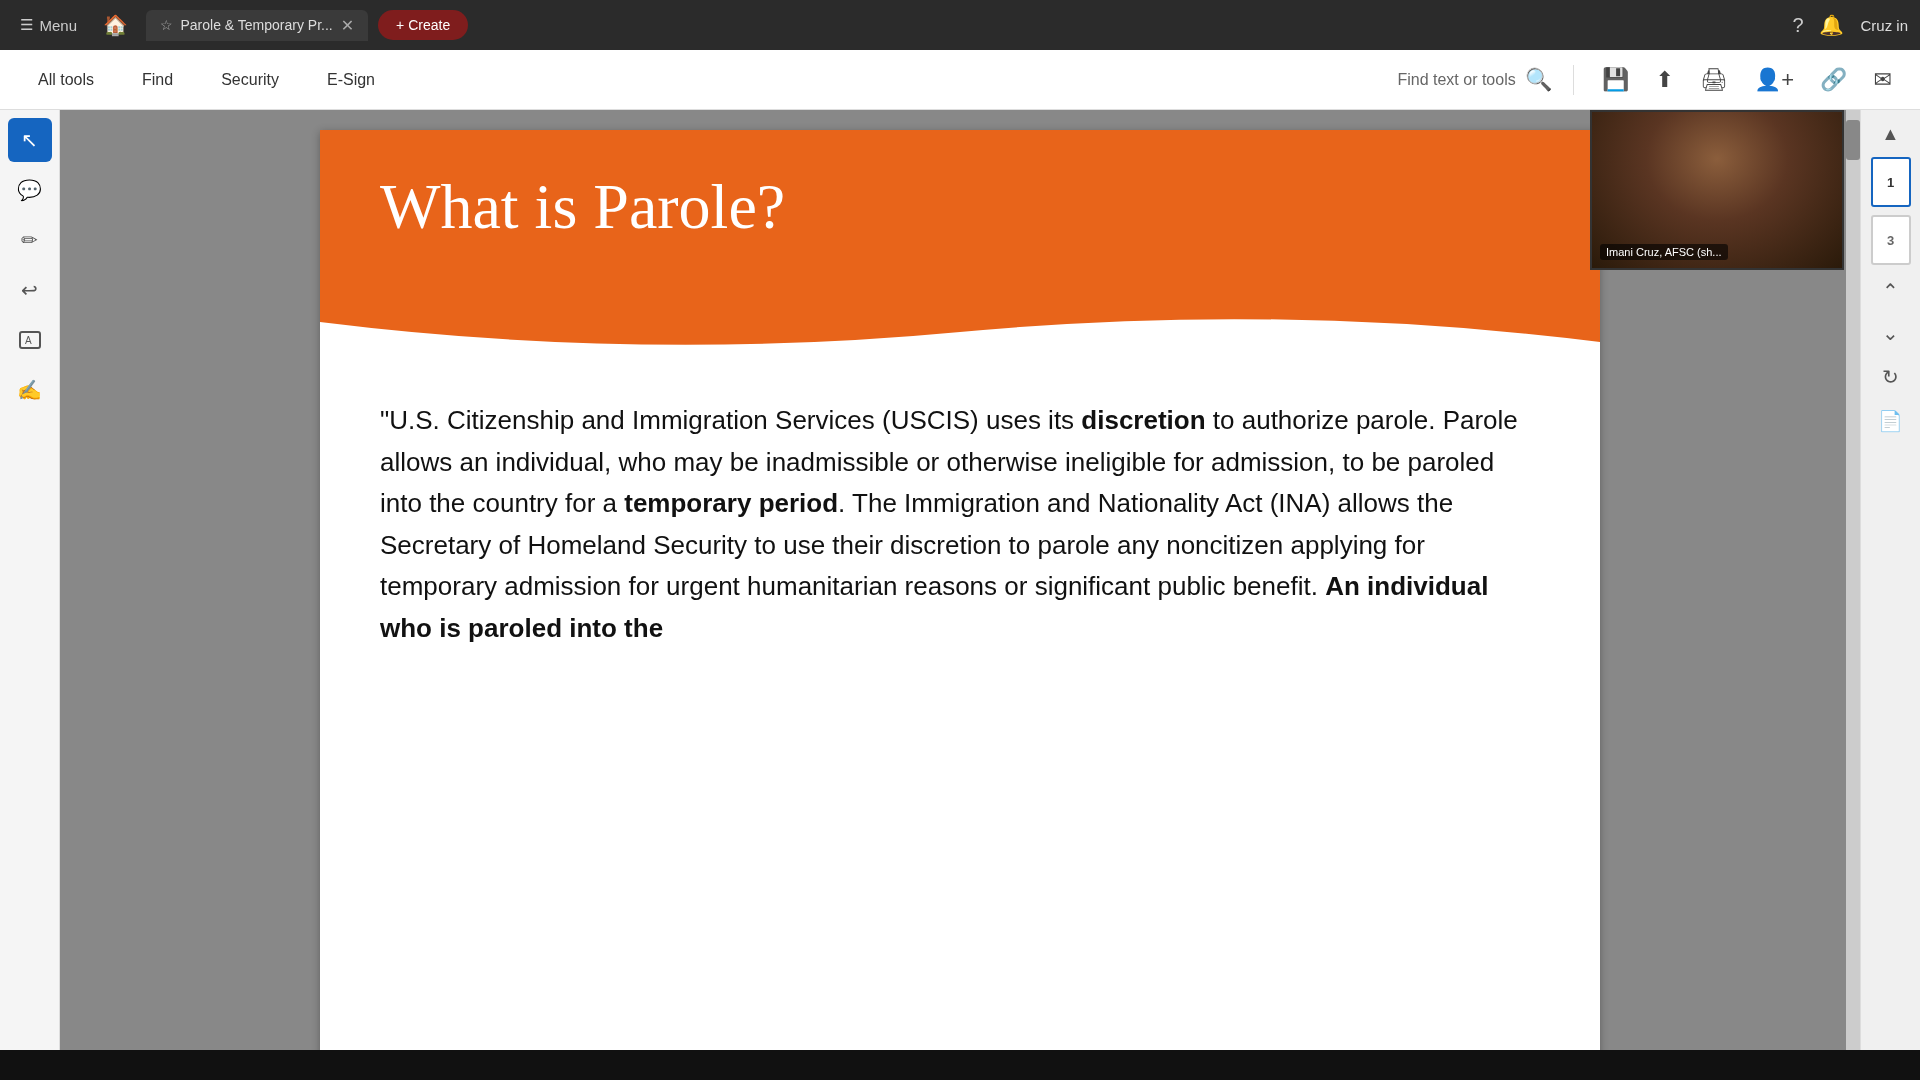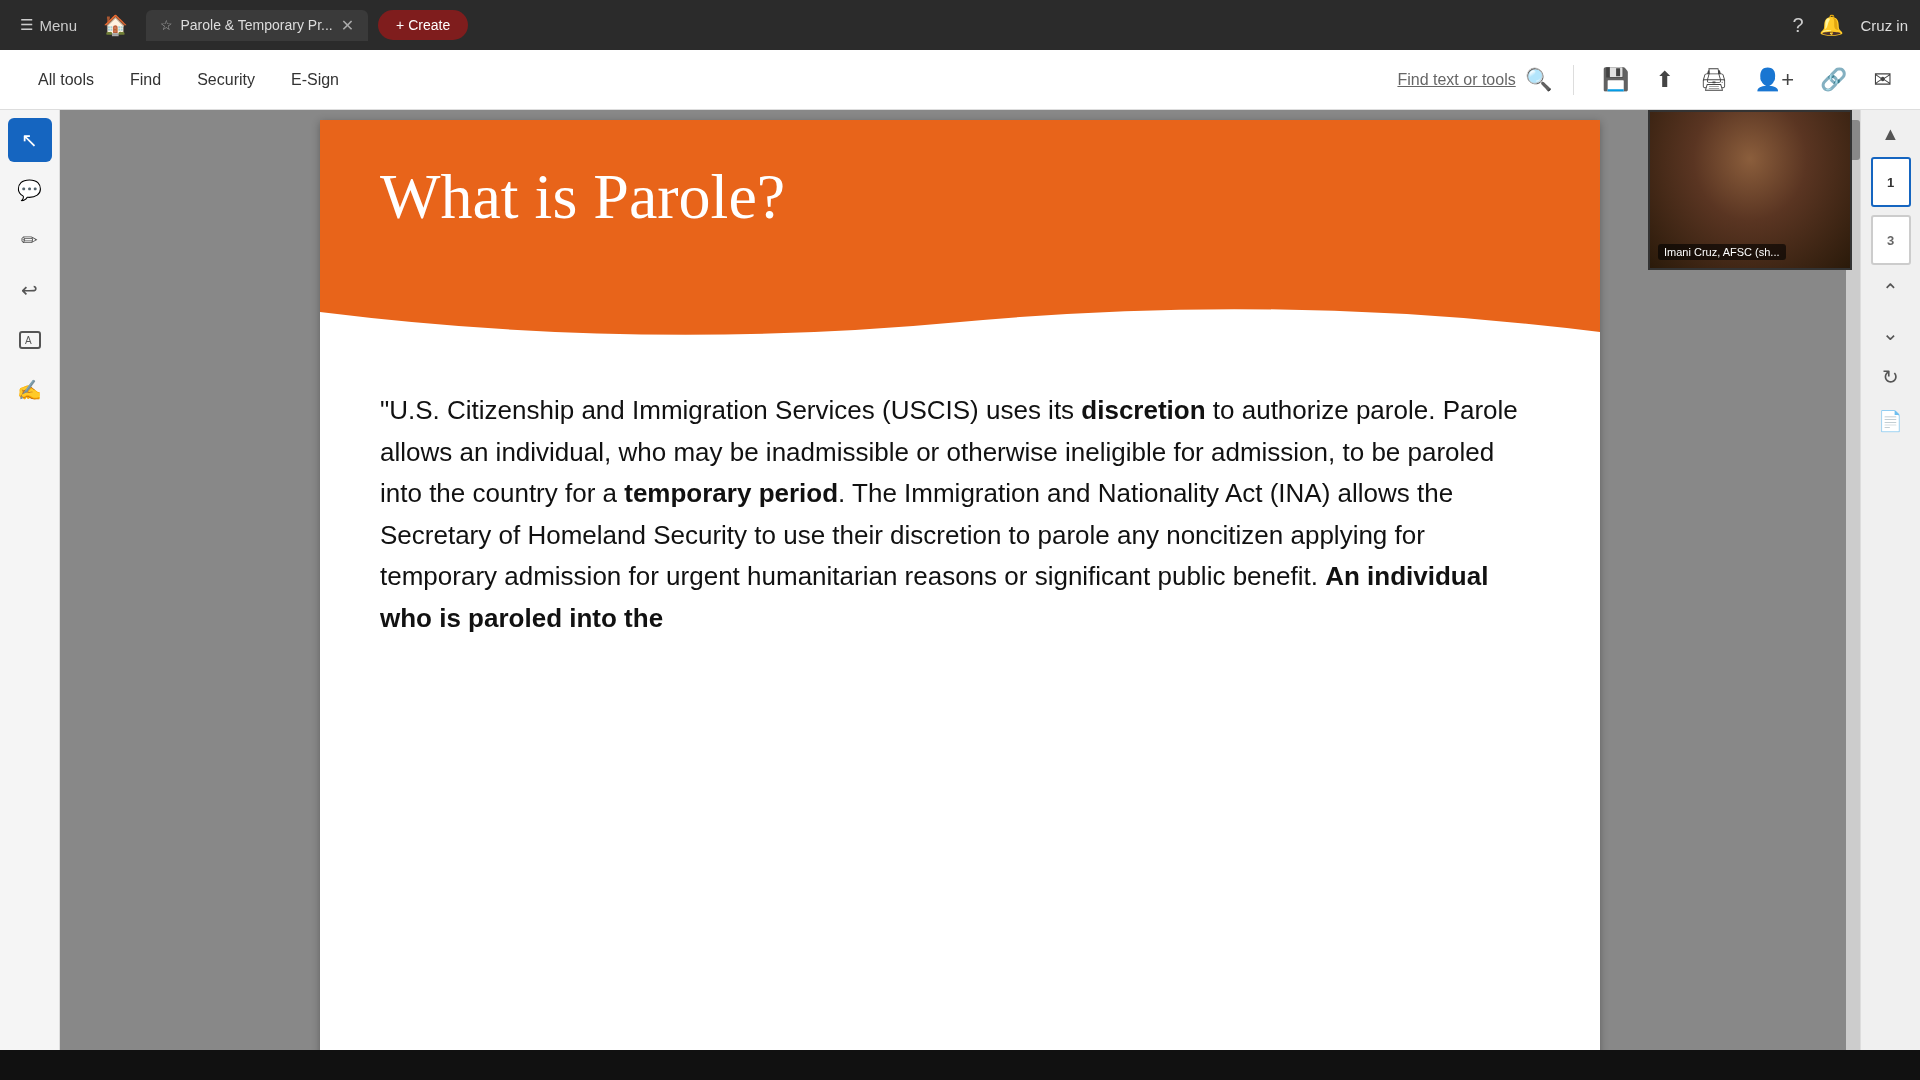--- a/index.html
+++ b/index.html
@@ -41,30 +41,30 @@
 
     
     .toolbar {
       width: 100%;
       background: #ffffff;
       height: 60px;
       display: flex;
       align-items: center;
       padding: 0 20px;
       border-bottom: 1px solid #ddd;
-      gap: 0;
+      gap: 12px;
     }
     .tool-item {
       color: #333; font-size: 16px; cursor: pointer;
       padding: 8px 18px; border-radius: 4px;
     }
     .toolbar-search {
       margin-left: auto; display: flex; align-items: center; gap: 10px;
     }
-    .search-text { color: #666; font-size: 16px; text-decoration: underline; }
+    .search-text { color: #666; font-size: 16px; }
     .search-icon { color: #444; font-size: 22px; cursor: pointer; }
     .toolbar-divider { width: 1px; height: 30px; background: #ddd; margin: 0 10px; }
     .toolbar-action-icon { color: #444; font-size: 22px; cursor: pointer; margin: 0 8px; }
 
     
     .main-area {
       display: flex;
       width: 100%;
       height: calc(1080px - 50px - 60px);
       background: #e8e8e8;
@@ -96,21 +96,21 @@
       flex: 1;
       overflow: hidden;
       background: #888;
       position: relative;
       display: flex;
       justify-content: center;
     }
     .document-page {
       width: 1280px;
       background: white;
-      margin: 10px auto;
+      margin: 20px auto;
       min-height: 900px;
       position: relative;
       overflow: hidden;
       box-shadow: 0 2px 8px rgba(0,0,0,0.3);
     }
 
     
     .doc-header {
       width: 100%;
       background: #E8641A;
@@ -201,22 +201,22 @@
       position: absolute;
       top: 14px;
       right: 30px;
       color: #555; font-size: 22px; cursor: pointer;
     }
 
     
     .video-overlay {
       position: absolute;
       top: 0;
-      right: 8px;
-      width: 204px;
+      right: 16px;
+      width: 254px;
       height: 160px;
       background: #1a1a1a;
       border: 2px solid #333;
       overflow: hidden;
       z-index: 100;
     }
     .video-inner {
       width: 100%; height: 100%;
       background: linear-gradient(135deg, #2a2a2a 0%, #3a2a2a 100%);
       display: flex; align-items: center; justify-content: center;

